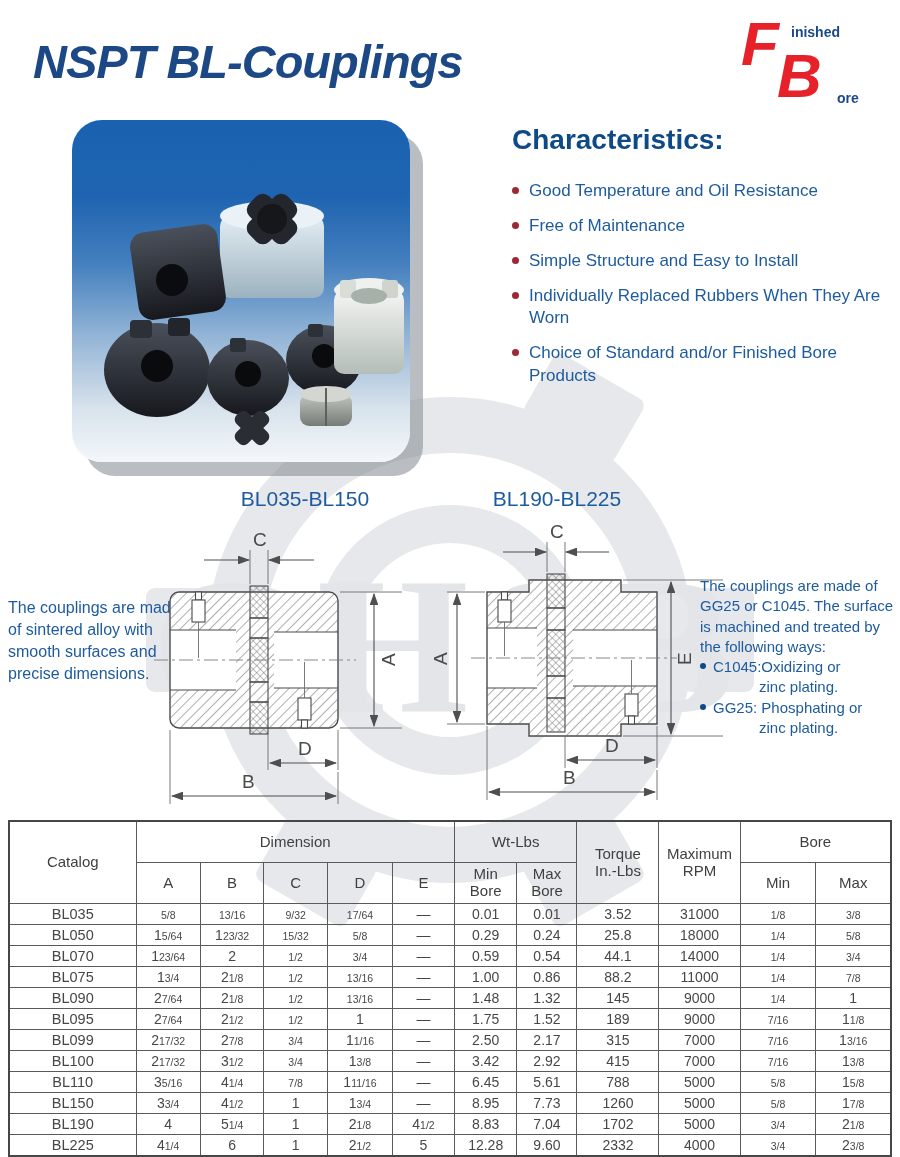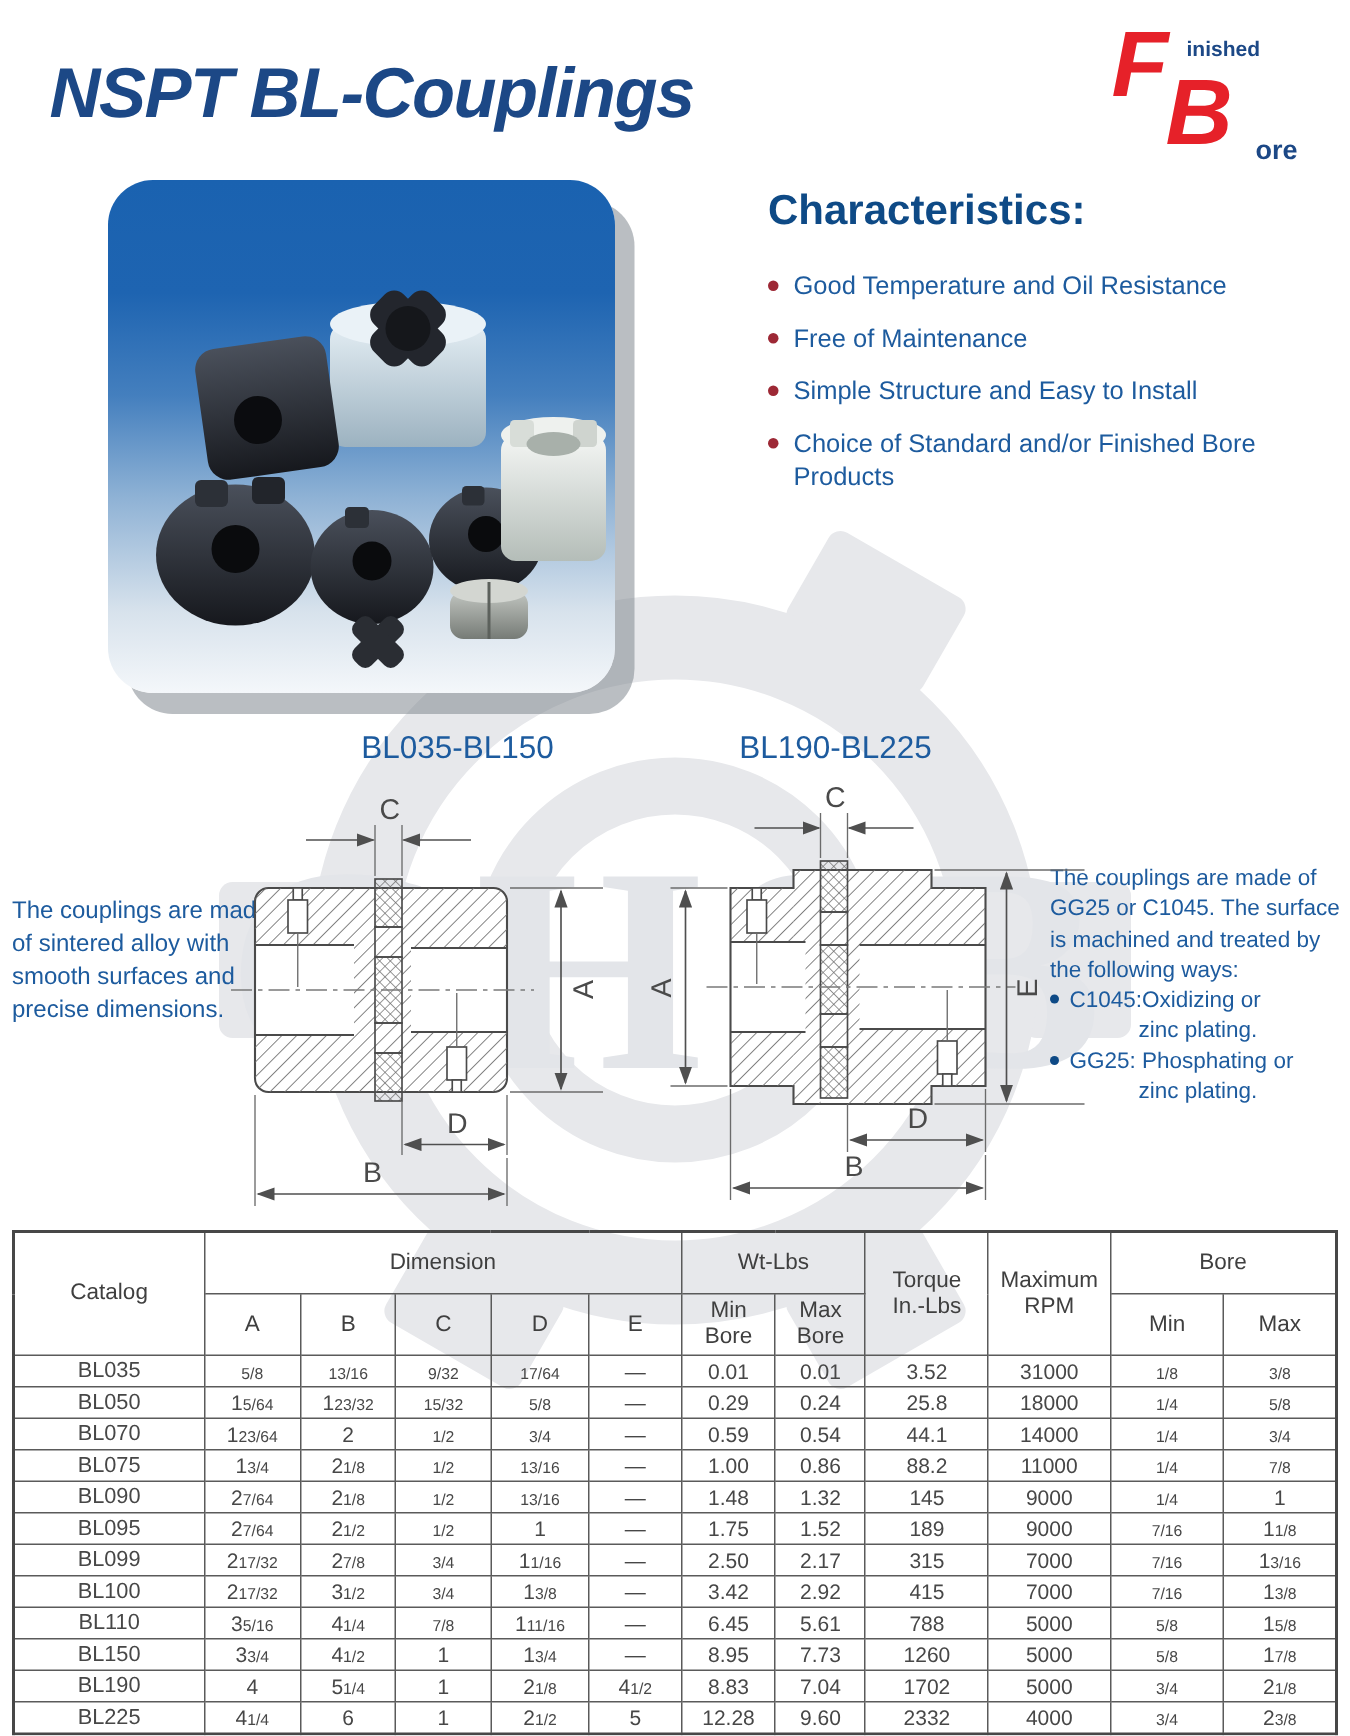--- a/index.html
+++ b/index.html
@@ -10,21 +10,21 @@
   .watermark{position:absolute;left:0;top:0;z-index:0;pointer-events:none;}
   
   .page-title{position:absolute;left:33px;top:34px;font-size:47px;font-weight:bold;font-style:italic;
               color:#1c4886;letter-spacing:-1px;white-space:nowrap;text-align:right;}
   
   .fb-logo{position:absolute;left:733px;top:14px;width:160px;height:104px;}
   .fb-logo span{position:absolute;font-weight:bold;}
   .fb-f{left:8px;top:-6px;font-size:62px;font-style:italic;color:#e62129;}
   .fb-finished{left:58px;top:10px;font-size:14px;color:#1c4886;}
   .fb-b{left:44px;top:26px;font-size:62px;font-style:italic;color:#e62129;}
-  .fb-bore{left:104px;top:76px;font-size:18px;color:#1c4886;}
+  .fb-bore{left:104px;top:76px;font-size:14px;color:#1c4886;}
   
   .photo{position:absolute;left:72px;top:120px;width:338px;height:342px;border-radius:30px;
          background:linear-gradient(180deg,#1a62b0 0%,#1e64b1 22%,#447fbe 42%,#8fb2d5 62%,#d7e2ec 84%,#f4f7fa 100%);
          box-shadow:13px 14px 0 rgba(130,136,144,0.55);}
   .photo svg{position:absolute;left:0;top:0;}
   
   .char{position:absolute;left:512px;top:124px;width:382px;}
   .char h2{margin:0;font-size:28px;font-weight:bold;color:#0e4a86;}
   .char ul{list-style:none;margin:24px 0 0 0;padding:0;display:flex;flex-direction:column;gap:13px;}
   .char li{position:relative;padding-left:17px;font-size:17px;line-height:1.3;color:#1d5b9e;}
@@ -142,20 +142,21 @@
       <rect x="172" y="288" width="16" height="40" rx="6" transform="rotate(-45,180,308)" fill="#2a2d33"></rect>
     </svg>
   </div>
 
   <div class="char">
     <h2>Characteristics:</h2>
     <ul id="char-list">
         <li><span class="dot"></span><span class="txt">Good Temperature and Oil Resistance</span></li>
         <li><span class="dot"></span><span class="txt">Free of Maintenance</span></li>
         <li><span class="dot"></span><span class="txt">Simple Structure and Easy to Install</span></li>
+        <li><span class="dot"></span><span class="txt">Individually Replaced Rubbers When They Are Worn</span></li>
         <li><span class="dot"></span><span class="txt">Choice of Standard and/or Finished Bore Products</span></li>
       </ul>
   </div>
 
   <div class="diag-label left">BL035-BL150</div>
   <div class="diag-label right">BL190-BL225</div>
 
   <div class="note-left">The couplings are made of sintered alloy with smooth surfaces and precise dimensions.</div>
   <div class="note-right">
     <div class="note-intro">The couplings are made of GG25 or C1045. The surface is machined and treated by the following ways:</div>

